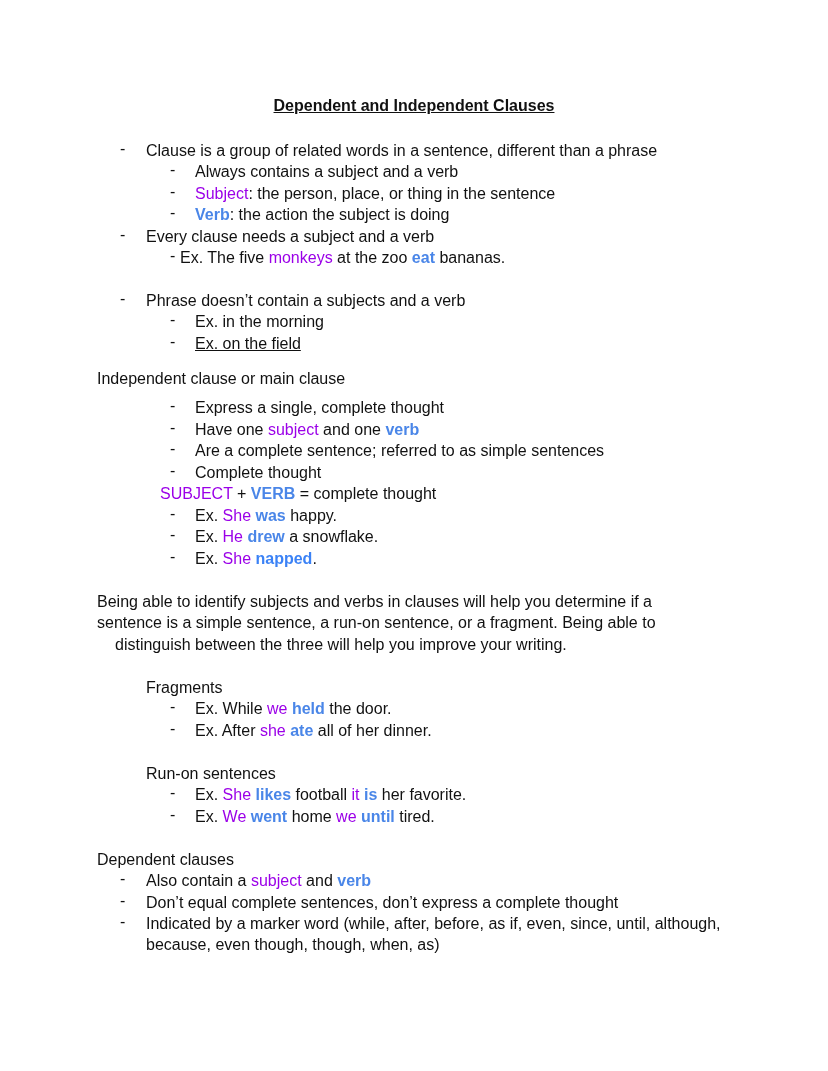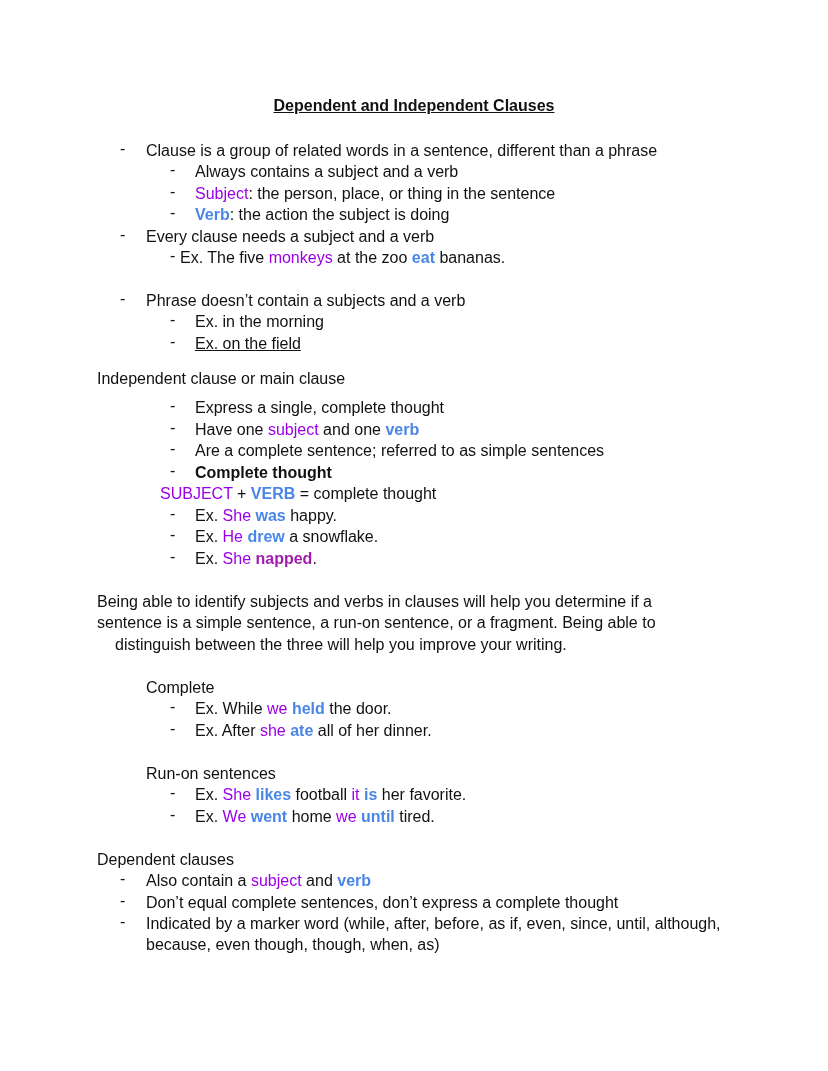--- a/index.html
+++ b/index.html
@@ -63,44 +63,44 @@
 
   <span class="dash" style="left:170px;top:419px;">-</span>
   <div class="line" style="left:195px;top:419px;">
     <span>Have one </span><span class="s" style="color: rgb(155, 0, 232);">subject</span><span> and one </span><span class="v" style="color: rgb(74, 134, 232);">verb</span>
   </div>
 
   <span class="dash" style="left:170px;top:440px;">-</span>
   <div class="line" style="left:195px;top:440px;">Are a complete sentence; referred to as simple sentences</div>
 
   <span class="dash" style="left:170px;top:462px;">-</span>
-  <div class="line" style="left:195px;top:462px;font-weight:bold;">Complete thought</div>
+  <div class="line" style="left:195px;top:462px;">Complete thought</div>
 
   <div class="line" style="left:160px;top:483px;">
     <span class="s" style="color: rgb(155, 0, 232);">SUBJECT</span><span> + </span><span class="v" style="color: rgb(74, 134, 232);">VERB</span><span> = complete thought</span>
   </div>
 
   <span class="dash" style="left:170px;top:505px;">-</span>
   <div class="line" style="left:195px;top:505px;">
     <span>Ex. </span><span class="s" style="color: rgb(155, 0, 232);">She</span> <span class="v" style="color: rgb(74, 134, 232);">was</span><span> happy.</span>
   </div>
   <span class="dash" style="left:170px;top:526px;">-</span>
   <div class="line" style="left:195px;top:526px;">
     <span>Ex. </span><span class="s" style="color: rgb(155, 0, 232);">He</span> <span class="v" style="color: rgb(74, 134, 232);">drew</span><span> a snowflake.</span>
   </div>
   <span class="dash" style="left:170px;top:548px;">-</span>
   <div class="line" style="left:195px;top:548px;">
-    <span>Ex. </span><span class="s" style="color: rgb(155, 0, 232);">She</span> <span class="v" style="color: #a21caf;">napped</span><span>.</span>
+    <span>Ex. </span><span class="s" style="color: rgb(155, 0, 232);">She</span> <span class="v" style="color: #3b82f6;">napped</span><span>.</span>
   </div>
 
   <div class="line" style="left:97px;top:591px;">Being able to identify subjects and verbs in clauses will help you determine if a</div>
   <div class="line" style="left:97px;top:612px;">sentence is a simple sentence, a run-on sentence, or a fragment. Being able to</div>
   <div class="line" style="left:115px;top:634px;">distinguish between the three will help you improve your writing.</div>
 
-  <div class="line" style="left:146px;top:677px;">Complete</div>
+  <div class="line" style="left:146px;top:677px;">Fragments</div>
   <span class="dash" style="left:170px;top:698px;">-</span>
   <div class="line" style="left:195px;top:698px;">
     <span>Ex. While </span><span class="s" style="color: rgb(155, 0, 232);">we</span> <span class="v" style="color: rgb(74, 134, 232);">held</span><span> the door.</span>
   </div>
   <span class="dash" style="left:170px;top:720px;">-</span>
   <div class="line" style="left:195px;top:720px;">
     <span>Ex. After </span><span class="s" style="color: rgb(155, 0, 232);">she</span> <span class="v" style="color: rgb(74, 134, 232);">ate</span><span> all of her dinner.</span>
   </div>
 
   <div class="line" style="left:146px;top:763px;">Run-on sentences</div>

